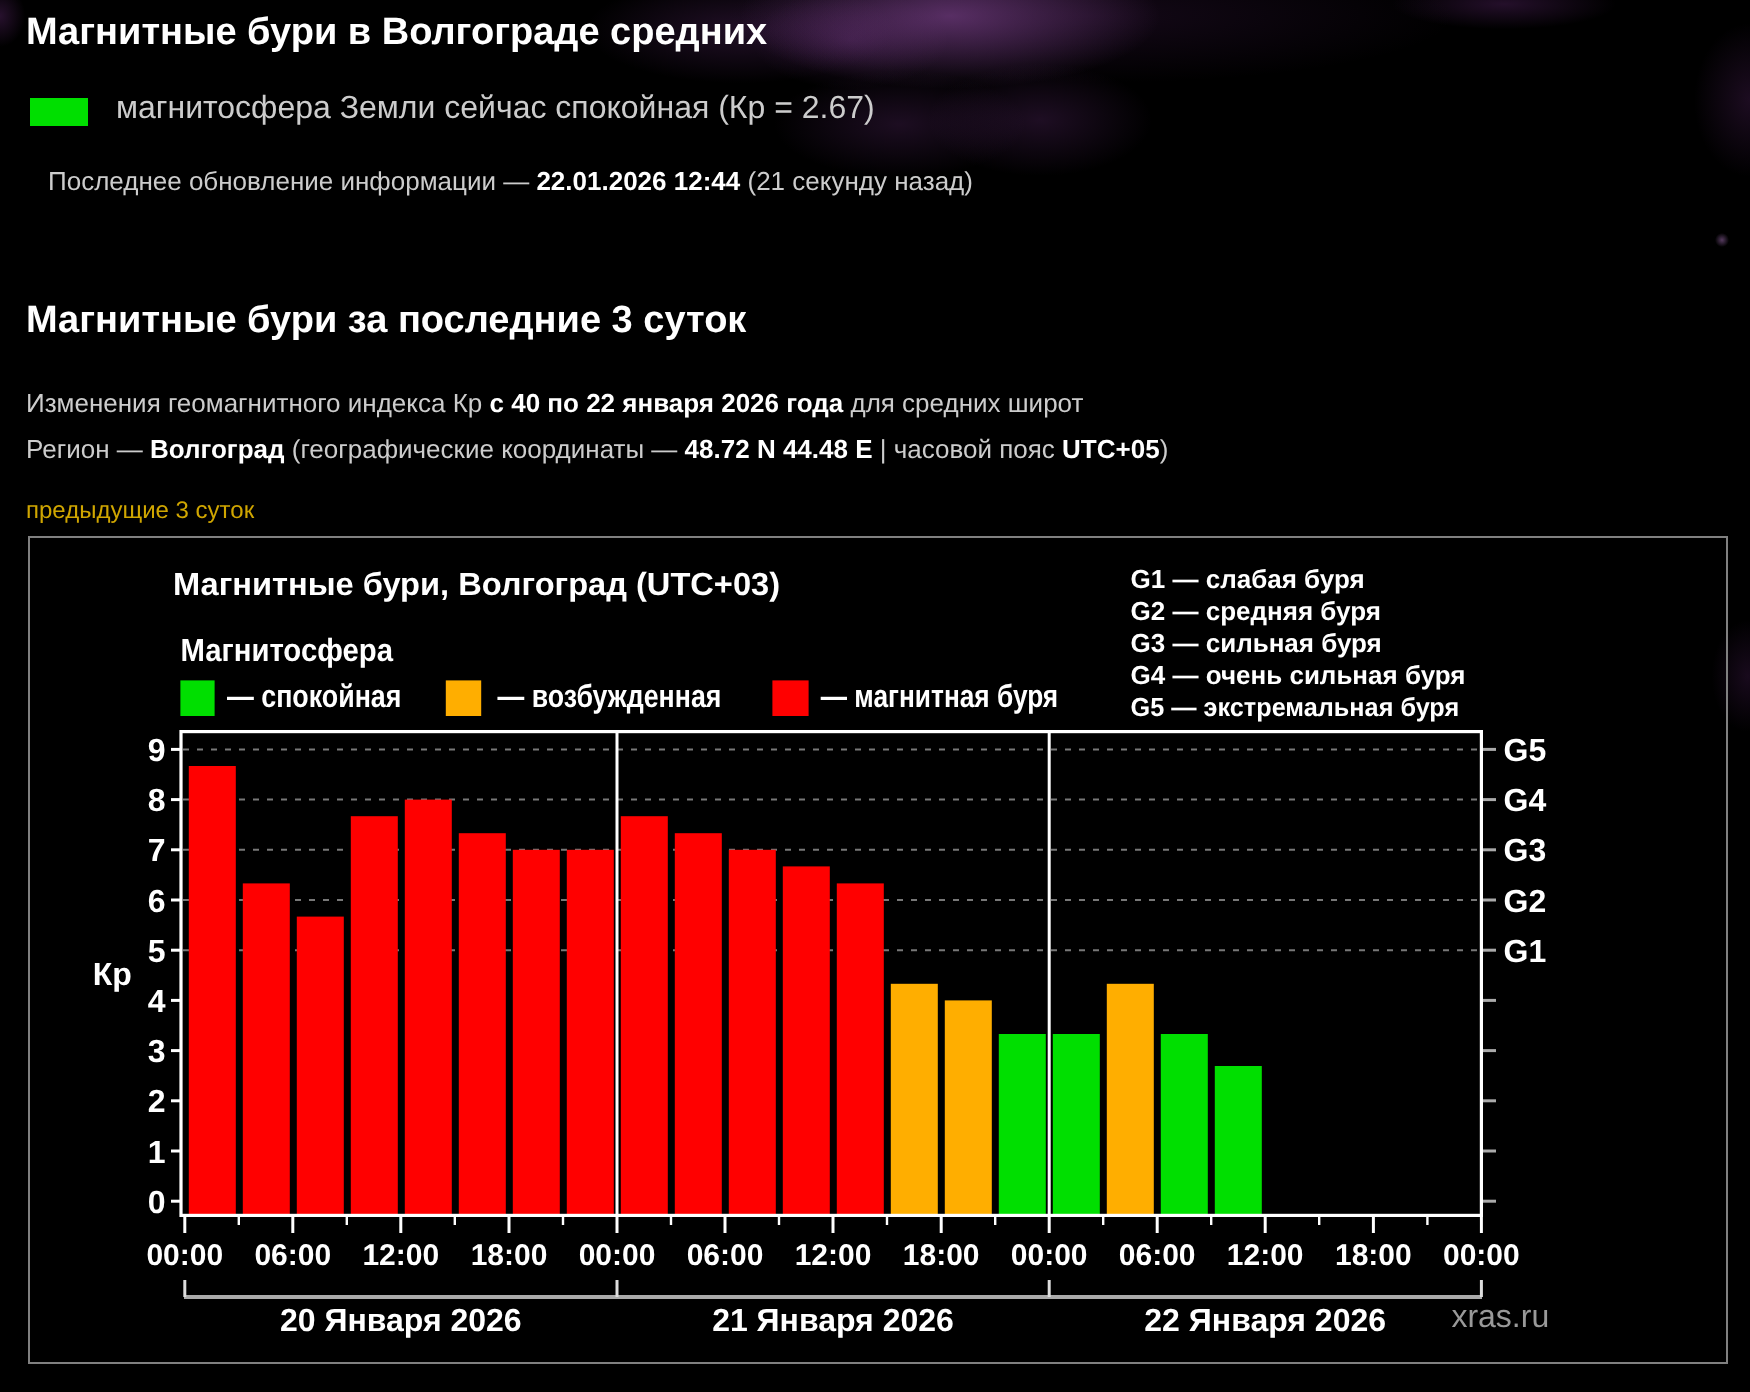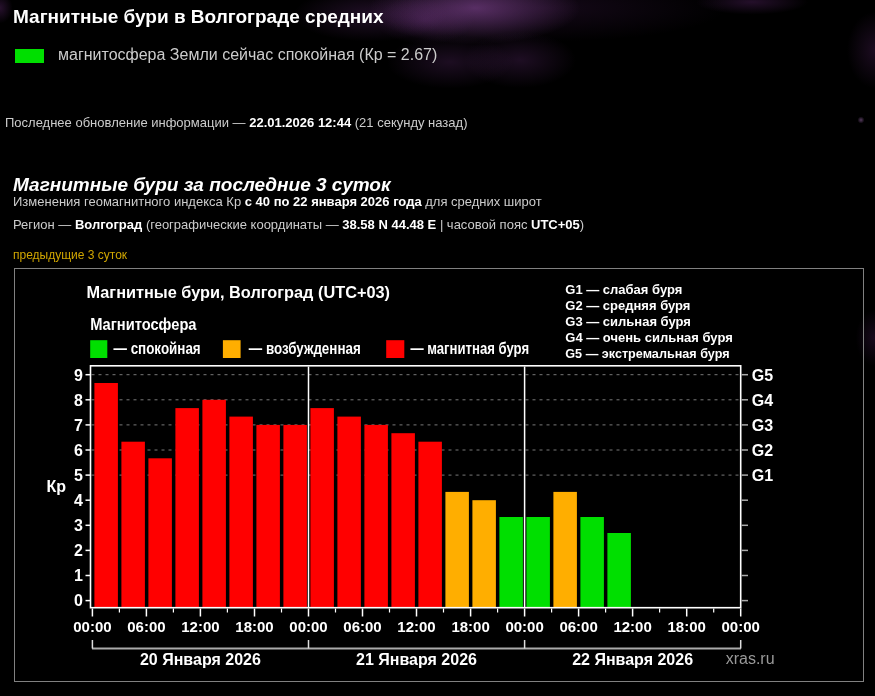--- a/index.html
+++ b/index.html
@@ -23,24 +23,24 @@
   .abs{position:absolute;white-space:nowrap;}
   .h{font-weight:bold;color:#fff;font-size:19px;line-height:19px;}
   .t{font-size:13px;line-height:13px;color:#ccc;}
   .t b{color:#fff;}
 </style>
 </head>
 <body>
   <div class="abs h" style="left:13px;top:7px;">Магнитные бури в Волгограде средних</div>
   <div class="abs" style="left:15px;top:49px;width:29px;height:14px;background:#00df00;"></div>
   <div class="abs t" style="left:58px;top:47px;font-size:16px;line-height:16px;">магнитосфера Земли сейчас спокойная (Кр = 2.67)</div>
-  <div class="abs t" style="left:5px;top:84px;margin-top:32px;">Последнее обновление информации — <b>22.01.2026 12:44</b> (21 секунду назад)</div>
-  <div class="abs h" style="left:13px;top:175px;font-style:italic;">Магнитные бури за последние 3 суток</div>
+  <div class="abs t" style="left:24px;top:84px;">Последнее обновление информации — <b>22.01.2026 12:44</b> (21 секунду назад)</div>
+  <div class="abs h" style="left:13px;top:151px;">Магнитные бури за последние 3 суток</div>
   <div class="abs t" style="left:13px;top:195px;">Изменения геомагнитного индекса Кр <b>с 40 по 22 января 2026 года</b> для средних широт</div>
-  <div class="abs t" style="left:13px;top:218px;">Регион — <b>Волгоград</b> (географические координаты — <b>38.58 N 44.48 E</b> | часовой пояс <b>UTC+05</b>)</div>
+  <div class="abs t" style="left:13px;top:218px;">Регион — <b>Волгоград</b> (географические координаты — <b>48.72 N 44.48 E</b> | часовой пояс <b>UTC+05</b>)</div>
   <div class="abs" style="left:13px;top:249px;font-size:12px;line-height:12px;"><span style="color:#d0a600;">предыдущие 3 суток</span></div>
   <div class="abs" style="left:14px;top:268px;width:848px;height:412px;border:1px solid #808080;"></div>
   <svg class="abs" style="left:0;top:0;" width="875" height="696">
     <g font-family="Liberation Sans" fill="#ffffff">
       <text x="86.5" y="297.5" font-size="16" font-weight="bold" textLength="303.5" lengthAdjust="spacingAndGlyphs">Магнитные бури, Волгоград (UTC+03)</text>
       <text x="90.2" y="330.4" font-size="16" font-weight="bold" textLength="106.3" lengthAdjust="spacingAndGlyphs">Магнитосфера</text>
       <rect x="90.2" y="340.2" width="17.1" height="17.8" fill="#00df00"></rect>
       <text x="113.5" y="353.7" font-size="16" font-weight="bold" textLength="87.2" lengthAdjust="spacingAndGlyphs">— спокойная</text>
       <rect x="222.9" y="340.2" width="17.7" height="17.8" fill="#ffae00"></rect>
       <text x="248.8" y="353.7" font-size="16" font-weight="bold" textLength="111.9" lengthAdjust="spacingAndGlyphs">— возбужденная</text>

